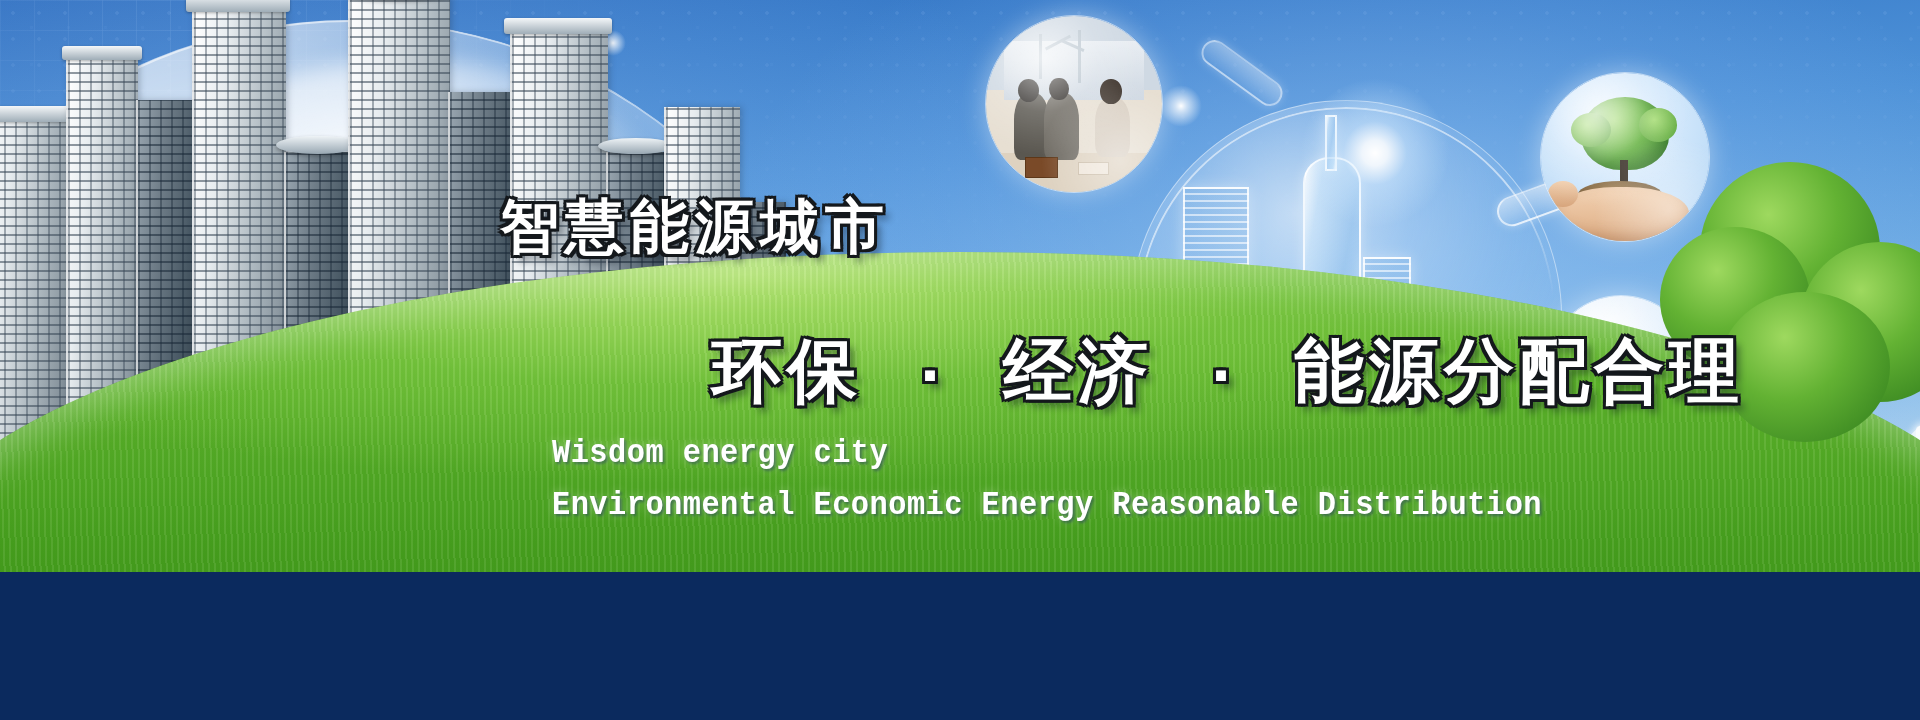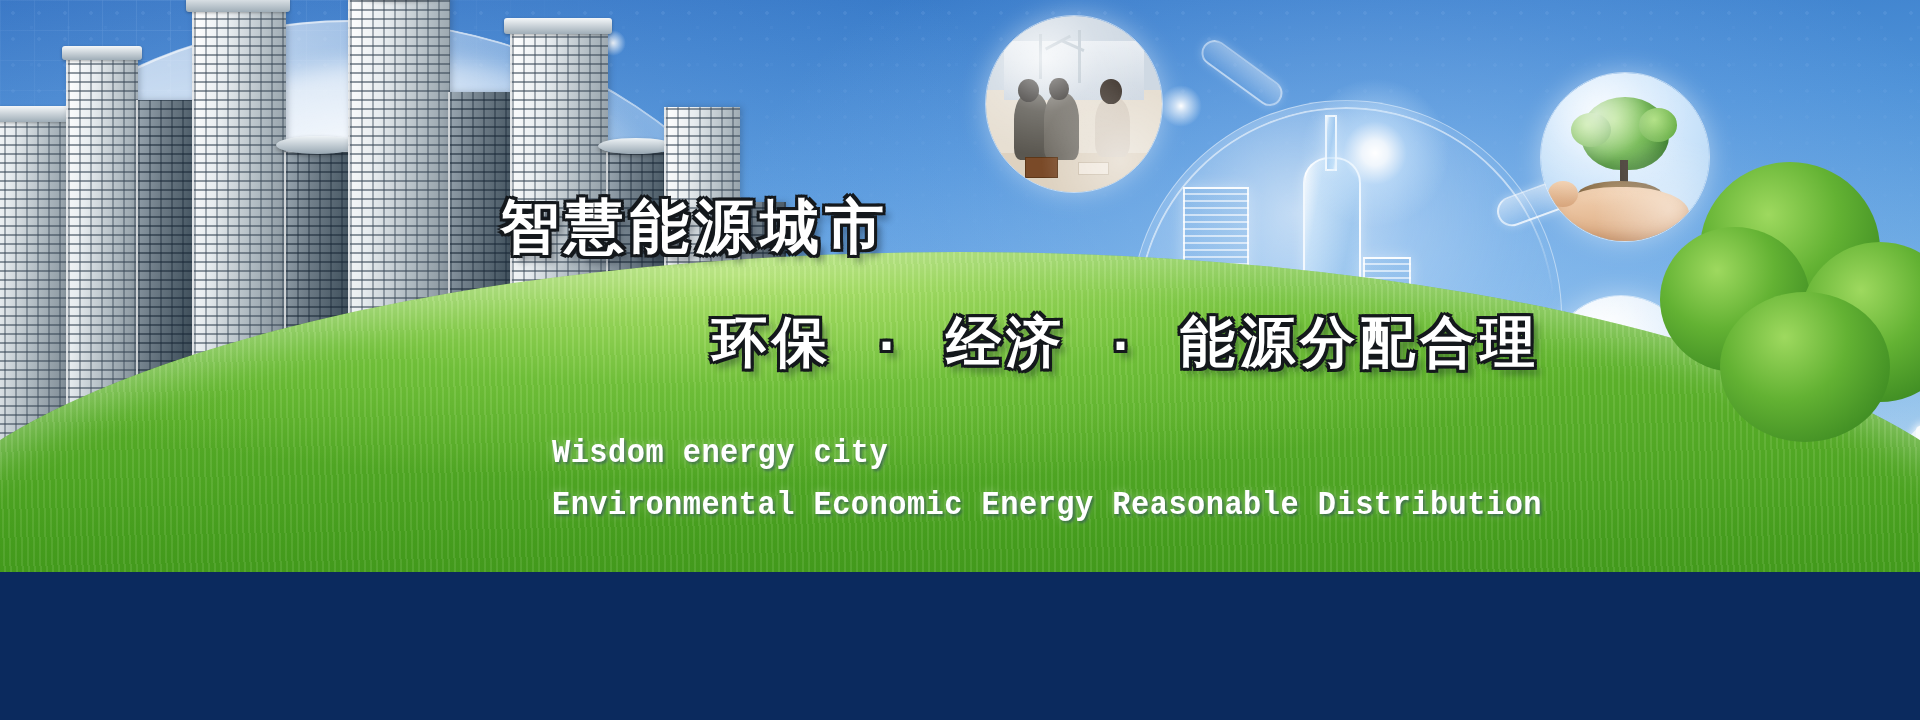--- a/index.html
+++ b/index.html
@@ -154,21 +154,21 @@
   .bigtree .c{position:absolute;border-radius:50%;
     background:radial-gradient(circle at 38% 30%, #9ed95f 0%, #63b233 42%, #2d7a1b 100%);}
 
   
   .text-layer{position:absolute;left:0;top:0;width:100%;height:100%;}
   .t-cn1{position:absolute;left:500px;top:188px;font-size:59px;font-weight:700;letter-spacing:6px;color:#ffffff;
     text-shadow:
       -3px -3px 0 #14181c, 3px -3px 0 #14181c, -3px 3px 0 #14181c, 3px 3px 0 #14181c,
       0 -3px 0 #14181c, 0 3px 0 #14181c, -3px 0 0 #14181c, 3px 0 0 #14181c,
       6px 7px 7px rgba(10,20,30,.45);}
-  .t-cn2{position:absolute;left:712px;top:306px;font-size:55px;font-weight:700;letter-spacing:5px;color:#ffffff;
+  .t-cn2{position:absolute;left:712px;top:325px;font-size:70px;font-weight:700;letter-spacing:5px;color:#ffffff;
     text-shadow:
       -3px -3px 0 #14181c, 3px -3px 0 #14181c, -3px 3px 0 #14181c, 3px 3px 0 #14181c,
       0 -3px 0 #14181c, 0 3px 0 #14181c, -3px 0 0 #14181c, 3px 0 0 #14181c,
       6px 7px 7px rgba(10,20,30,.45);}
   .t-en1{position:absolute;left:552px;top:435px;font-size:33px;font-weight:700;color:#ffffff;letter-spacing:.5px;
     transform:scaleX(.92);transform-origin:left center;
     text-shadow:2px 2px 3px rgba(35,60,90,.55), 0 0 10px rgba(255,255,255,.35);}
   .t-en2{position:absolute;left:552px;top:487px;font-size:33px;font-weight:700;color:#ffffff;letter-spacing:.5px;
     transform:scaleX(.92);transform-origin:left center;
     text-shadow:2px 2px 3px rgba(35,60,90,.55), 0 0 10px rgba(255,255,255,.35);}

